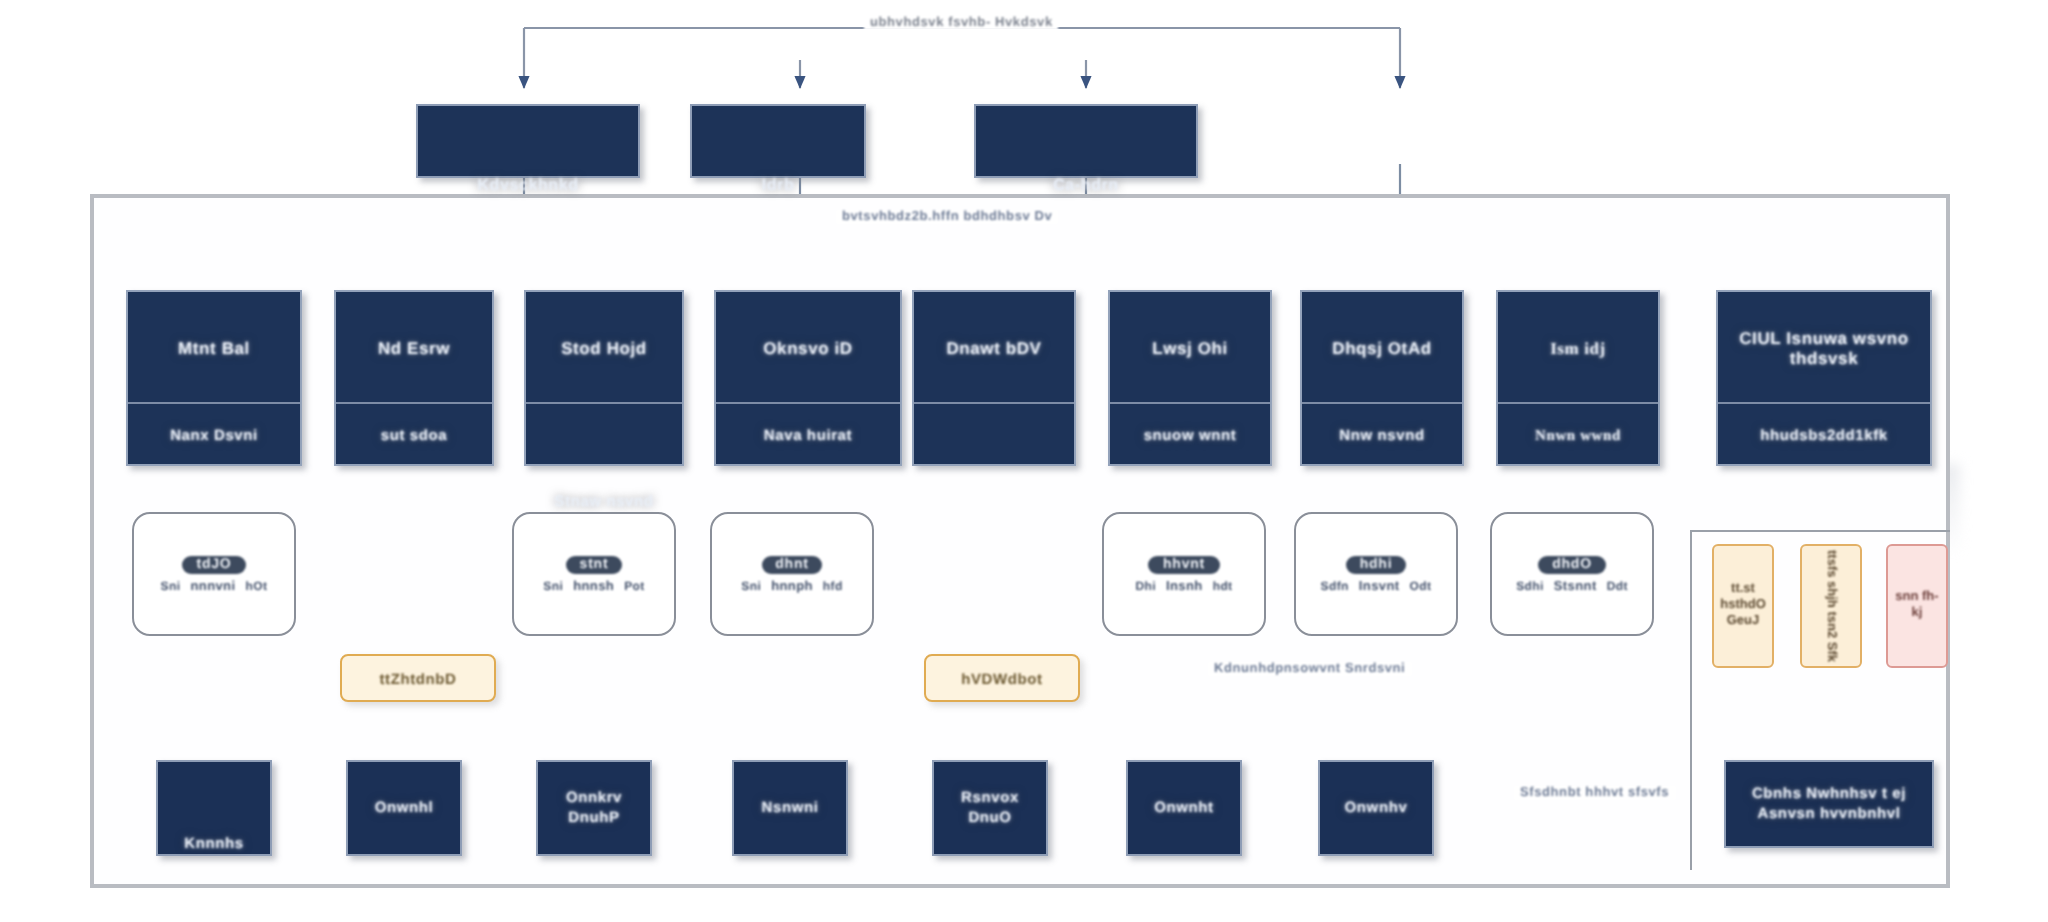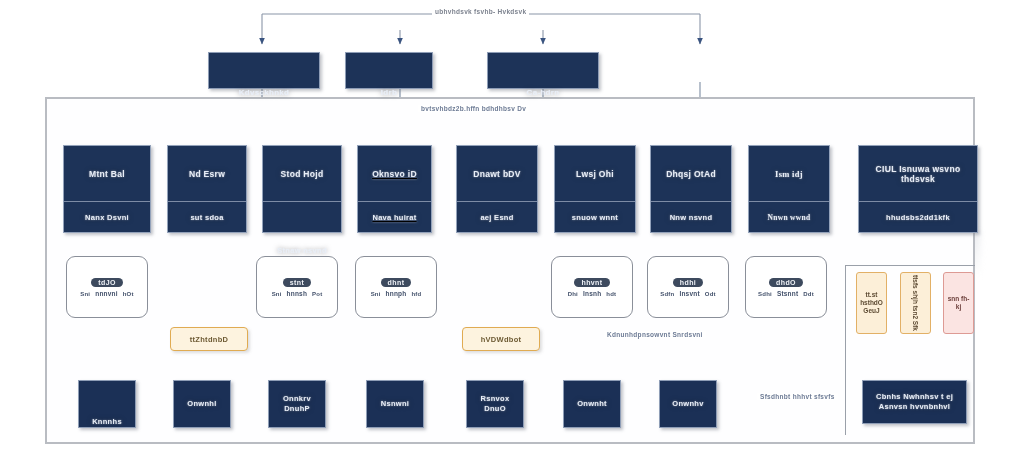--- a/index.html
+++ b/index.html
@@ -371,36 +371,33 @@
 
   <div class="main-box" style="left:262px;width:80px;gap:44px;">
     <div class="mb-head">
       <span class="ptxt">Stod Hojd</span>
     </div>
     <div class="mb-sub">
       <span class="ptxt">Stnaw nsvnd</span>
     </div>
   </div>
 
-  <div class="main-box" style="left:357px;width:75px;text-decoration:underline;">
+  <div class="main-box" style="left:357px;width:94px;">
     <div class="mb-head">
       <span class="ptxt">Oknsvo iD</span>
     </div>
     <div class="mb-sub">
       <span class="ptxt">Nava huirat</span>
     </div>
   </div>
 
   <div class="main-box" style="left:456px;width:82px;">
     <div class="mb-head">
       <span class="ptxt">Dnawt bDV</span>
     </div>
-    <div class="mb-sub">
-      <span class="ptxt">aej Esnd</span>
-    </div>
   </div>
 
   <div class="main-box" style="left:554px;width:82px;">
     <div class="mb-head">
       <span class="ptxt">Lwsj Ohi</span>
     </div>
     <div class="mb-sub">
       <span class="ptxt">snuow wnnt</span>
     </div>
   </div>
@@ -416,21 +413,21 @@
 
   <div class="main-box" style="left:748px;width:82px;font-family:Liberation Serif, serif;">
     <div class="mb-head">
       <span class="ptxt">Ism idj</span>
     </div>
     <div class="mb-sub">
       <span class="ptxt">Nnwn wwnd</span>
     </div>
   </div>
 
-  <div class="main-box" style="left:858px;width:120px;justify-content:flex-end;">
+  <div class="main-box" style="left:858px;width:108px;justify-content:flex-end;">
     <div class="mb-head">
       <span class="ptxt">CIUL
 Isnuwa wsvno thdsvsk</span>
     </div>
     <div class="mb-sub">
       <span class="ptxt">hhudsbs2dd1kfk</span>
     </div>
   </div>
 
   <div class="round-card" style="left:66px;">

